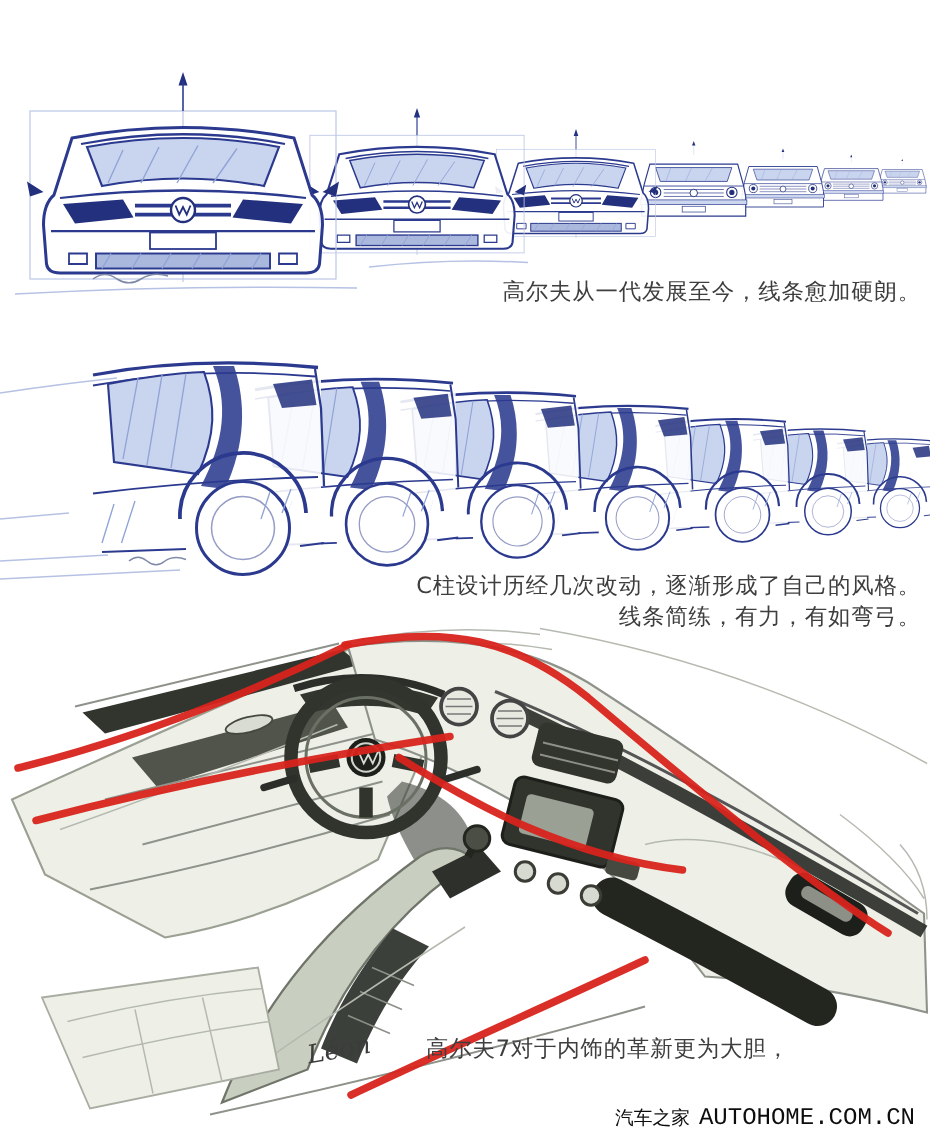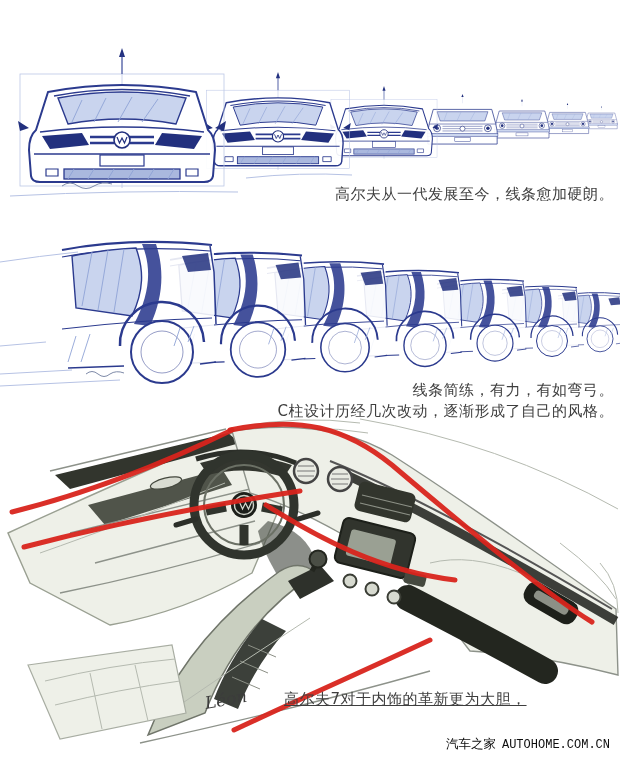--- a/index.html
+++ b/index.html
@@ -1,25 +1,25 @@
 <!DOCTYPE html>
 <html><head>
 <meta charset="utf-8">
 <style>
   html,body{margin:0;padding:0;background:#fff;}
   .stage{position:relative;width:620px;height:757px;background:#fff;overflow:hidden;
          font-family:"DejaVu Sans","Liberation Sans",sans-serif;}
   .panel{position:absolute;left:0;}
   .caption{position:absolute;color:#3e3e3e;font-size:15px;line-height:21px;letter-spacing:.5px;}
   .caption.right{right:6px;text-align:right;}
-  .caption.left{text-align:center;text-decoration:underline;}
+  .caption.left{text-align:center;}
   .watermark{position:absolute;right:10px;top:736px;color:#0d0d0d;font-size:12.5px;
              display:flex;gap:6px;align-items:baseline;}
   .watermark .cn{font-weight:500;}
-  .watermark .en{font-family:"Liberation Mono","DejaVu Sans Mono",monospace;font-size:12px;}
+  .watermark .en{font-family:"Liberation Mono","DejaVu Sans Mono",monospace;font-size:16px;}
 
   
   .ink{stroke:#2b3a8e;fill:none}
   .t10{stroke-width:1}.t12{stroke-width:1.2}.t15{stroke-width:1.5}.t22{stroke-width:2.2}.t25{stroke-width:2.5}
   .inkfill{fill:#22307e;stroke:none}
   .body{fill:rgba(255,255,255,.92);stroke:#2b3a8e;stroke-width:2}
   .glass{fill:#c9d4ee;stroke:#2b3a8e;stroke-width:1.4}
   .hatch{stroke:#8fa3d6;stroke-width:.9;fill:none}
   .hatch2{stroke:#b6c2e4;stroke-width:1;fill:none}
   .cons{stroke:#bcc7e7;stroke-width:.8;fill:none}
@@ -162,22 +162,22 @@
       </g>
     <g transform="translate(62,4) scale(1.0)">
         <use href="#cpil"></use>
       </g>
 
     <path d="M0 34 Q40 28 78 24 M0 118 L46 114 M0 146 L72 142 M0 158 L120 152" class="hatch2"></path>
     <path d="M86 146 q6 -5 12 0 q6 5 12 0 q6 -4 14 -1" class="sigline"></path>
   </svg>
 
   <div class="caption right" style="top:380px">
+    <div>C柱设计历经几次改动，逐渐形成了自己的风格。</div>
     <div>线条简练，有力，有如弯弓。</div>
-    <div>C柱设计历经几次改动，逐渐形成了自己的风格。</div>
   </div>
 
   <svg class="panel" style="top:413px" width="620" height="332" viewBox="0 0 620 332">
 
     <g>
       <path d="M238 14 Q300 2 360 10 M246 22 Q310 10 368 20" class="iline2"></path>
       <path d="M360 6 Q500 30 618 96" class="iline2"></path>
     </g>
 
     <g>

